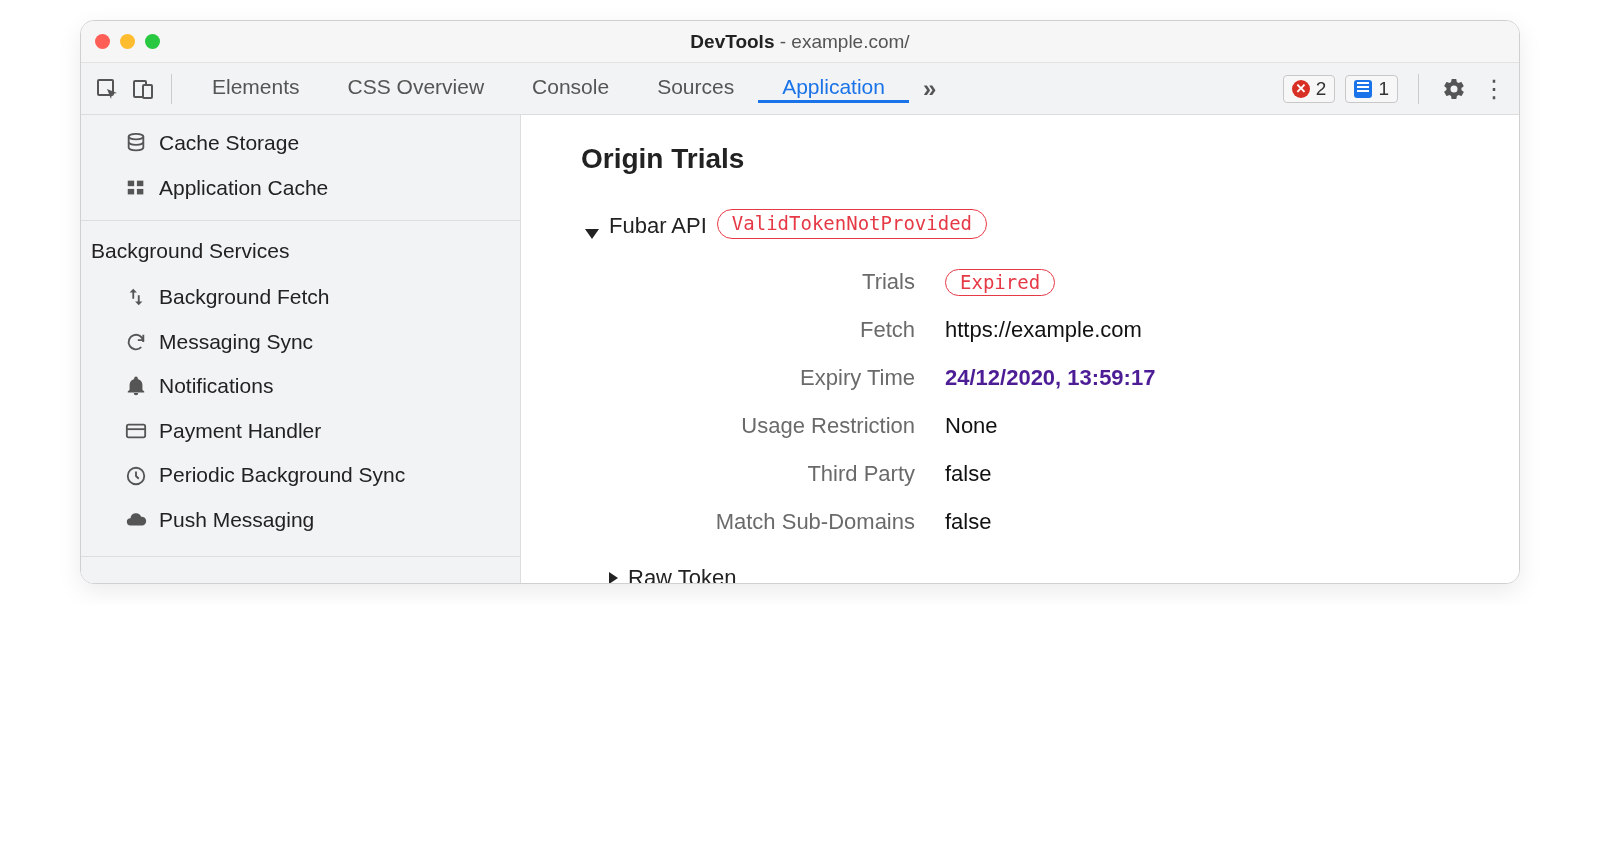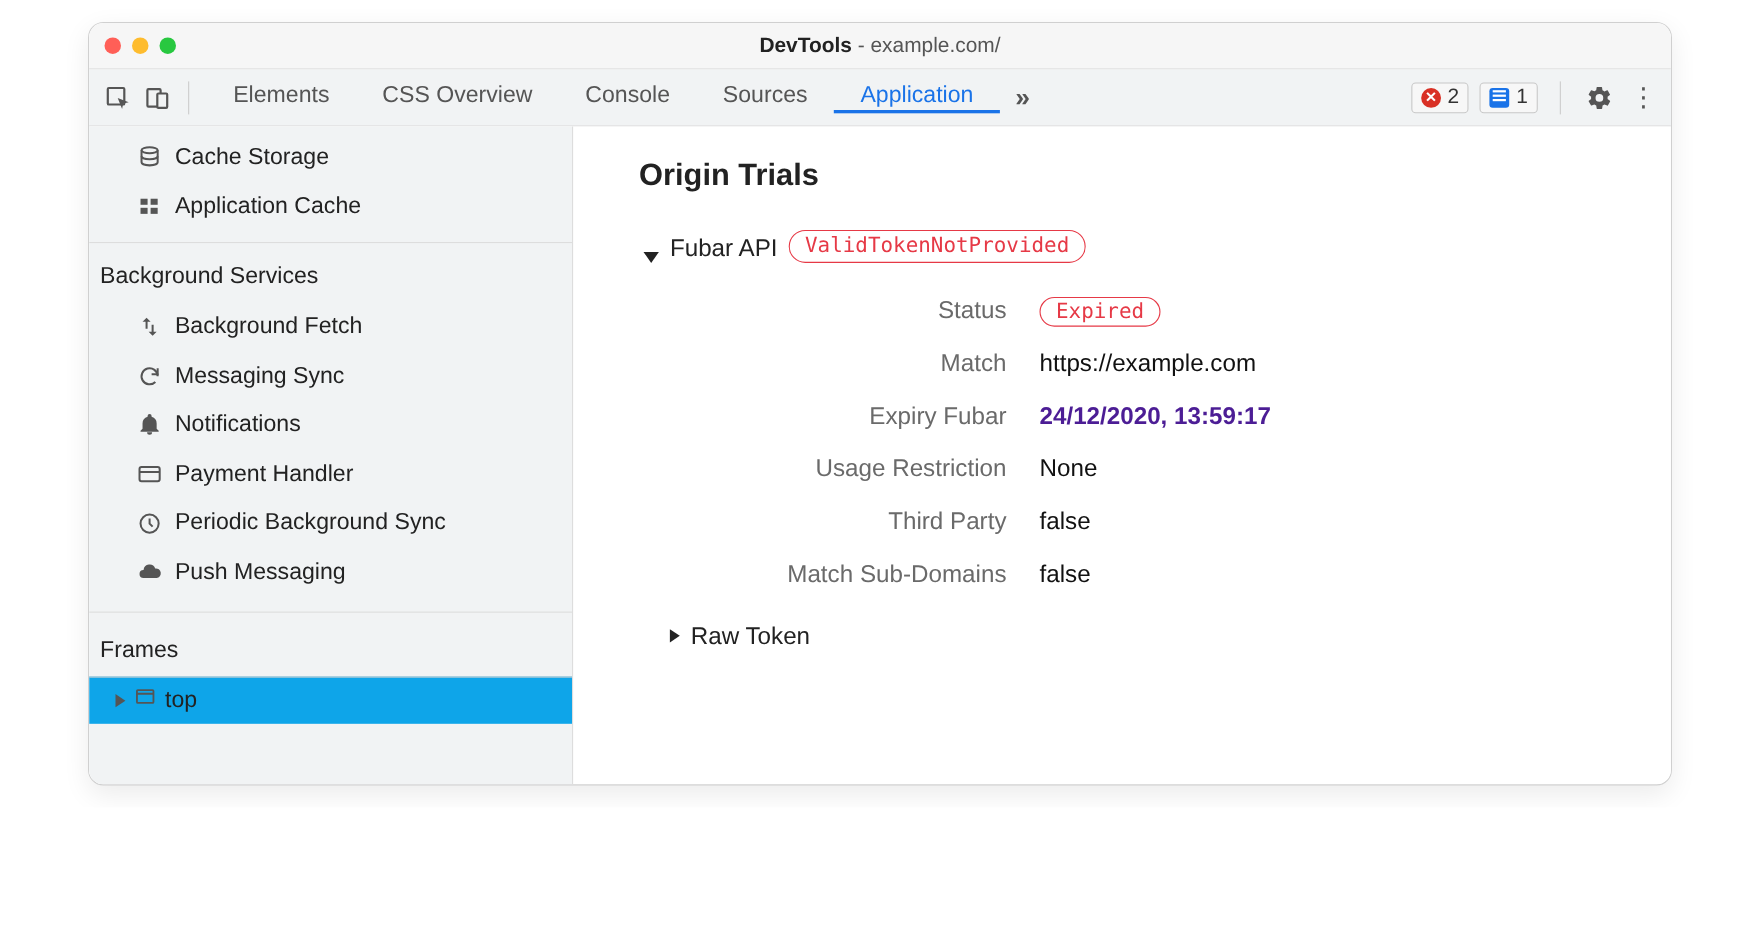--- a/index.html
+++ b/index.html
@@ -131,21 +131,21 @@
   .gear-btn, .kebab-btn {
     width: 30px; height: 30px;
     display: flex; align-items: center; justify-content: center;
     color: #555;
   }
   .kebab-btn { font-size: 24px; letter-spacing: 0; }
 
   
   .body {
     display: flex;
-    height: 598px;
+    height: 468px;
     background: #fff;
   }
   .sidebar {
     width: 440px;
     background: #f1f3f4;
     border-right: 1px solid #ddd;
     overflow: hidden;
     font-size: 21px;
     color: #222;
     display: flex;
@@ -409,29 +409,29 @@
     <div class="main">
       <h2>Origin Trials</h2>
 
       <div class="trial-row">
         <span class="tri down"></span>
         <span class="name">Fubar API</span>
         <span class="pill">ValidTokenNotProvided</span>
       </div>
 
       <div class="kv">
-        <div class="k">Status</div>
+        <div class="k">Trials</div>
         <div class="v">
           <span class="pill small">Expired</span>
         </div>
 
-        <div class="k">Match</div>
+        <div class="k">Fetch</div>
         <div class="v">https://example.com</div>
 
-        <div class="k">Expiry Fubar</div>
+        <div class="k">Expiry Time</div>
         <div class="v bold-red">24/12/2020, 13:59:17</div>
 
         <div class="k">Usage Restriction</div>
         <div class="v">None</div>
 
         <div class="k">Third Party</div>
         <div class="v">false</div>
 
         <div class="k">Match Sub-Domains</div>
         <div class="v">false</div>

